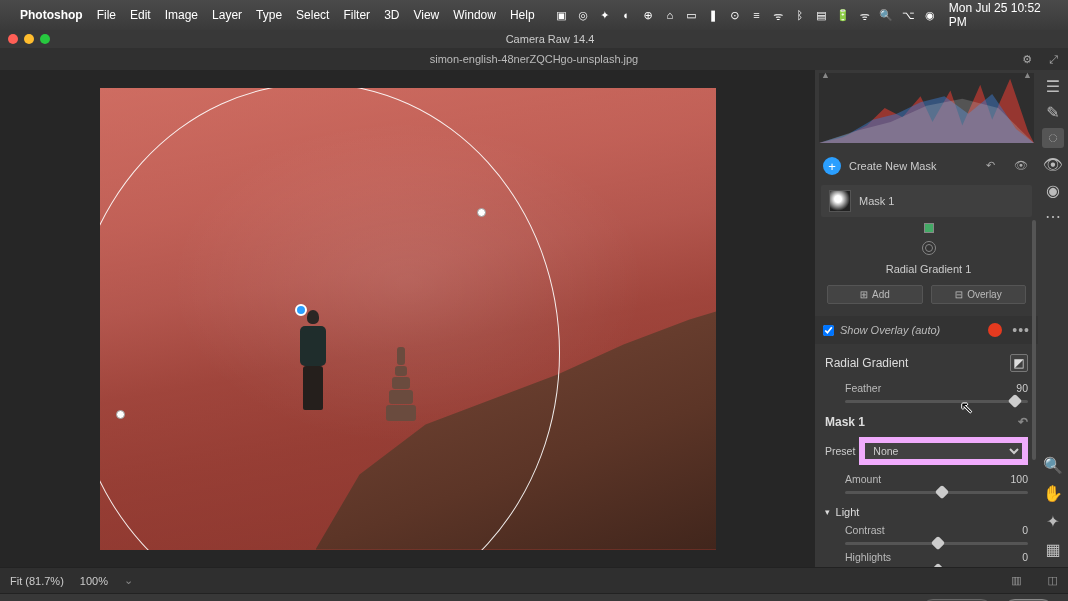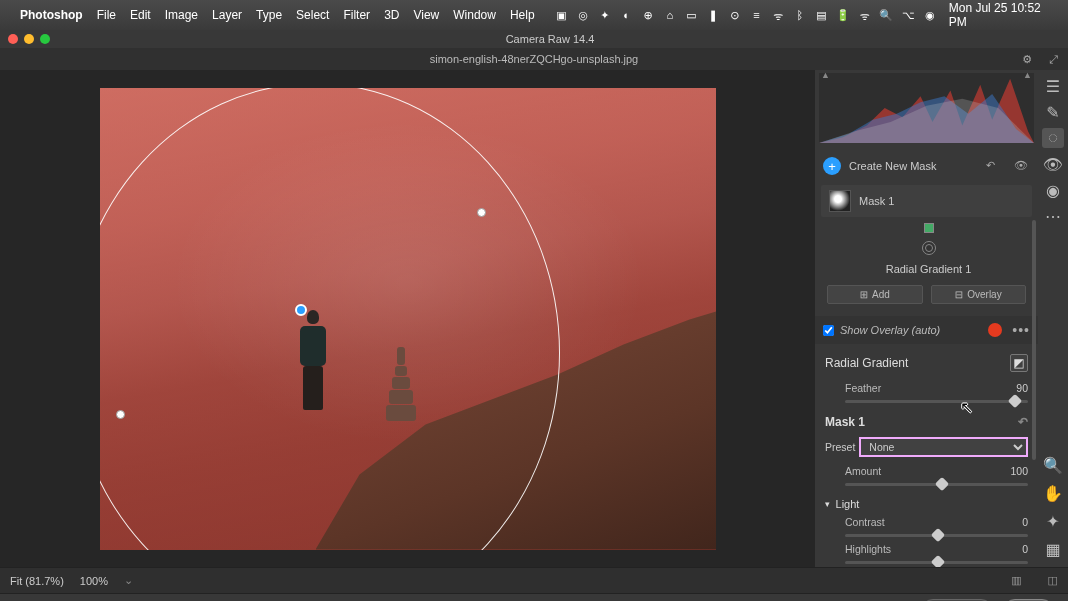--- a/index.html
+++ b/index.html
@@ -80,21 +80,21 @@
 .slider-row { padding: 4px 10px 2px; margin-left: 20px; }
 .slider-row .sl-label { display:flex; justify-content:space-between; font-size: 10.5px; color:#bbb; }
 .slider-row .track { height: 3px; background:#555; margin-top:6px; position:relative; border-radius:2px; }
 .slider-row .thumb { width:10px; height:10px; background:#ccc; border-radius:2px; position:absolute; top:-4px; transform: rotate(45deg); }
 .slider-row input.val { width:30px; background:transparent; border:none; color:#ccc; text-align:right; font-size:10.5px; }
 
 .mask-header2 { display:flex; align-items:center; justify-content:space-between; padding: 10px 10px 4px; font-size: 12px; font-weight:600; color:#ddd; }
 .undo-ico { color:#888; }
 
 .preset-row { display:flex; align-items:center; padding: 4px 10px; gap:4px; font-size:10.5px; }
-.preset-row select { flex:1; background:#414141; border:2px solid #f0abfc; color:#ccc; font-size:10.5px; padding:1px 4px; }
+.preset-row select { flex:1; background:#414141; border:6px solid #f0abfc; color:#ccc; font-size:10.5px; padding:1px 4px; }
 
 .group-header { display:flex; align-items:center; gap:6px; padding: 10px 10px 2px; font-size:11px; color:#ddd; }
 .chev { font-size: 9px; }
 
 
 .toolstrip { width: 30px; background: #383838; display:flex; flex-direction:column; align-items:center; gap:6px; padding-top:6px; }
 .toolstrip .tool { width:22px; height:20px; display:flex; align-items:center; justify-content:center; color:#bbb; border-radius:3px; }
 .toolstrip .tool.active { background:#555; }
 .tool-sep { flex:1; }
 .toolstrip .bottom-tools { display:flex; flex-direction:column; gap:8px; margin-bottom:8px; }

